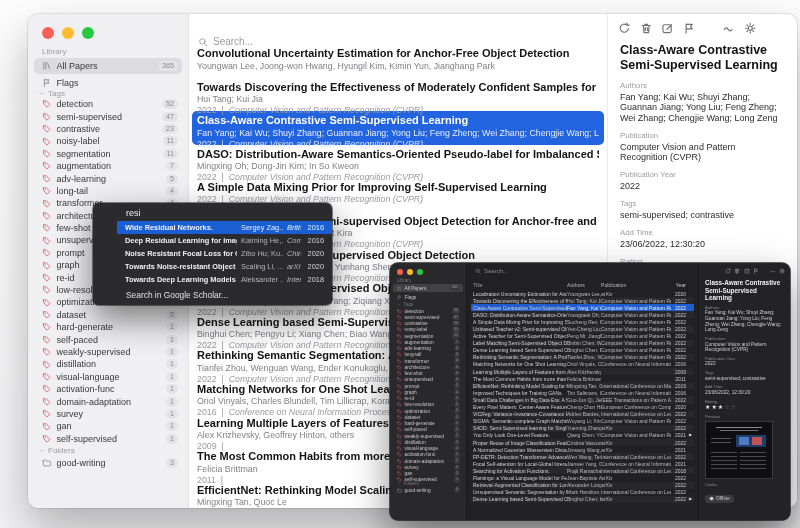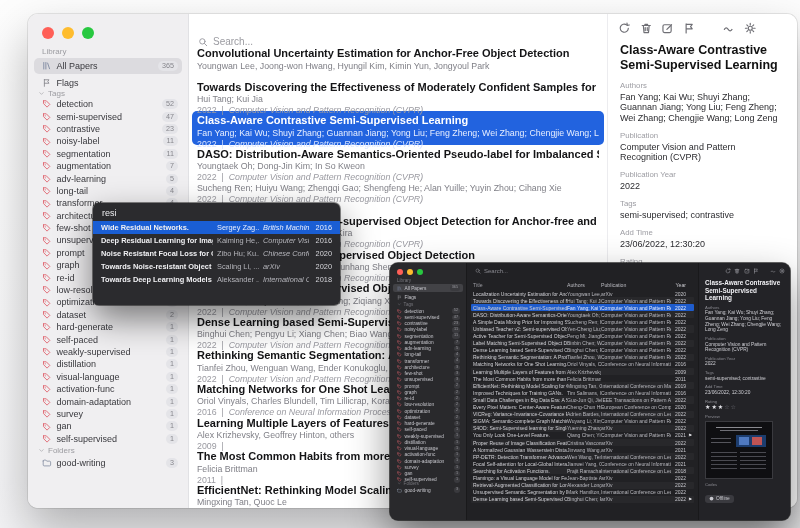--- a/index.html
+++ b/index.html
@@ -55,23 +55,23 @@
   .fv{font-size:9px;color:#2c2c30;margin-top:2px;line-height:10.5px;}
   .stars{margin-top:1px;font-size:11px;letter-spacing:2px;color:#3c3c40;line-height:12px;}
   .stars .off{color:#bcbcc2;}
   .thumb-light{margin-top:4px;width:106px;height:130px;background:#fff;border:1px solid #e3e3e6;
     box-shadow:0 1px 4px rgba(0,0,0,.18);position:relative;}
   .tl-logo{position:absolute;left:5px;top:4px;width:5px;height:5px;border-radius:50%;background:#3b82d9;}
   .tl-line{position:absolute;background:#c9c9cd;height:1.5px;}
   .tl-title{position:absolute;background:#55555a;height:2px;}
   .tl-acc{position:absolute;background:#e2603f;}
   
-  .popup{position:absolute;left:93px;top:203px;width:247px;height:102px;background:#2b2b2e;
+  .popup{position:absolute;left:93px;top:203px;width:215px;height:102px;background:#2b2b2e;
     border-radius:6px;overflow:hidden;z-index:5;color:#e6e6e9;
-    box-shadow:0 14px 34px rgba(0,0,0,.5),0 0 0 1px rgba(0,0,0,.45);}
+    box-shadow:0 14px 34px rgba(0,0,0,.5),0 0 0 1px rgba(0,0,0,.45);padding-left:24px;}
   .pq{padding:5px 9px 3px;font-size:9px;color:#ececef;}
   .pop-row{display:flex;align-items:center;height:13px;padding:0 8px;font-size:7.4px;gap:4px;}
   .pop-row.sel{background:var(--popuphl);}
   .pr-title{width:112px;white-space:nowrap;overflow:hidden;font-weight:600;color:#f0f0f3;}
   .pr-auth{width:42px;white-space:nowrap;overflow:hidden;color:#b5b5bb;}
   .pr-venue{flex:1;white-space:nowrap;overflow:hidden;font-style:italic;color:#b5b5bb;}
   .pr-year{width:19px;text-align:right;color:#d5d5da;}
   .pop-row.sel .pr-auth,.pop-row.sel .pr-venue,.pop-row.sel .pr-year{color:#e7eeff;}
   .pop-foot{padding:4px 9px;font-size:8.4px;color:#e2e2e6;}
   
@@ -470,39 +470,39 @@
             <svg viewBox="0 0 16 16" fill="none" stroke="currentColor" stroke-width="1.5" stroke-linecap="round" stroke-linejoin="round">
               <circle cx="7" cy="7" r="4.3"></circle>
               <path d="M10.3 10.3L14 14"></path>
             </svg>
           </span>
         <span>Search...</span>
       </div>
       <div id="paper-list">
           <div class="paper">
             <div class="p-title">Convolutional Uncertainty Estimation for Anchor-Free Object Detection</div>
-            <div class="p-auth">Youngwan Lee, Joong-won Hwang, Hyungil Kim, Kimin Yun, Jongyoul Park</div>
+            <div class="p-auth">Youngwan Lee, Joong-won Hwang, Hyungil Kim, Kimin Yun, Jianghang Park</div>
           </div>
           <div class="paper">
             <div class="p-title">Towards Discovering the Effectiveness of Moderately Confident Samples for Semi-Supervised Learning</div>
             <div class="p-auth">Hui Tang; Kui Jia</div>
             <div class="p-meta"><span class="p-year">2022</span><span>&nbsp;&nbsp;|&nbsp;&nbsp;</span><span class="p-venue">Computer Vision and Pattern Recognition (CVPR)</span></div>
           </div>
           <div class="paper sel">
             <div class="p-title">Class-Aware Contrastive Semi-Supervised Learning</div>
             <div class="p-auth">Fan Yang; Kai Wu; Shuyi Zhang; Guannan Jiang; Yong Liu; Feng Zheng; Wei Zhang; Chengjie Wang; Long Zeng</div>
             <div class="p-meta"><span class="p-year">2022</span><span>&nbsp;&nbsp;|&nbsp;&nbsp;</span><span class="p-venue">Computer Vision and Pattern Recognition (CVPR)</span></div>
           </div>
           <div class="paper">
             <div class="p-title">DASO: Distribution-Aware Semantics-Oriented Pseudo-label for Imbalanced Semi-Supervised Learning</div>
-            <div class="p-auth">Youngtaek Oh; Dong-Jin Kim; In So Kweon</div>
+            <div class="p-auth">Mingxing Oh; Dong-Jin Kim; In So Kweon</div>
             <div class="p-meta"><span class="p-year">2022</span><span>&nbsp;&nbsp;|&nbsp;&nbsp;</span><span class="p-venue">Computer Vision and Pattern Recognition (CVPR)</span></div>
           </div>
           <div class="paper">
-            <div class="p-auth">Sucheng Ren; Huiyu Wang; Zhengqi Gao; Shengfeng He; Alan Yuille; Yuyin Zhou; Cihang Xie</div>
+            <div class="p-title">A Simple Data Mixing Prior for Improving Self-Supervised Learning</div>
             <div class="p-meta"><span class="p-year">2022</span><span>&nbsp;&nbsp;|&nbsp;&nbsp;</span><span class="p-venue">Computer Vision and Pattern Recognition (CVPR)</span></div>
           </div>
           <div class="paper">
             <div class="p-title">Unbiased Teacher v2: Semi-supervised Object Detection for Anchor-free and Anchor-based Detectors</div>
             <div class="p-auth">Yen-Cheng Liu; Chih-Yao Ma; Zsolt Kira</div>
             <div class="p-meta"><span class="p-year">2022</span><span>&nbsp;&nbsp;|&nbsp;&nbsp;</span><span class="p-venue">Computer Vision and Pattern Recognition (CVPR)</span></div>
           </div>
           <div class="paper">
             <div class="p-title">Active Teacher for Semi-Supervised Object Detection</div>
             <div class="p-auth">Peng Mi; Jianghang Lin; Yiyi Zhou; Yunhang Shen; Gen Luo; Xiaoshuai Sun; Liujuan Cao; Rongrong Fu; Qiang Xu; Rongrong Ji</div>
@@ -654,20 +654,21 @@
           <span class="pr-venue">arXiv</span>
           <span class="pr-year">2020</span>
         </div>
         <div class="pop-row">
           <span class="pr-title">Towards Deep Learning Models Resista...</span>
           <span class="pr-auth">Aleksander ...</span>
           <span class="pr-venue">International Conference on ...</span>
           <span class="pr-year">2018</span>
         </div>
       </div>
+    <div class="pop-foot">Search in Google Scholar...</div>
   </div>
 
   <section class="win-dark">
     <aside class="dsb">
       <div class="dtraffic">
         <span class="ddot tl-red" style="background: rgb(255, 95, 87);"></span>
         <span class="ddot tl-yellow" style="background: rgb(254, 188, 46);"></span>
         <span class="ddot tl-green" style="background: rgb(40, 200, 64);"></span>
       </div>
       <div class="dsb-h" style="top:15px">

